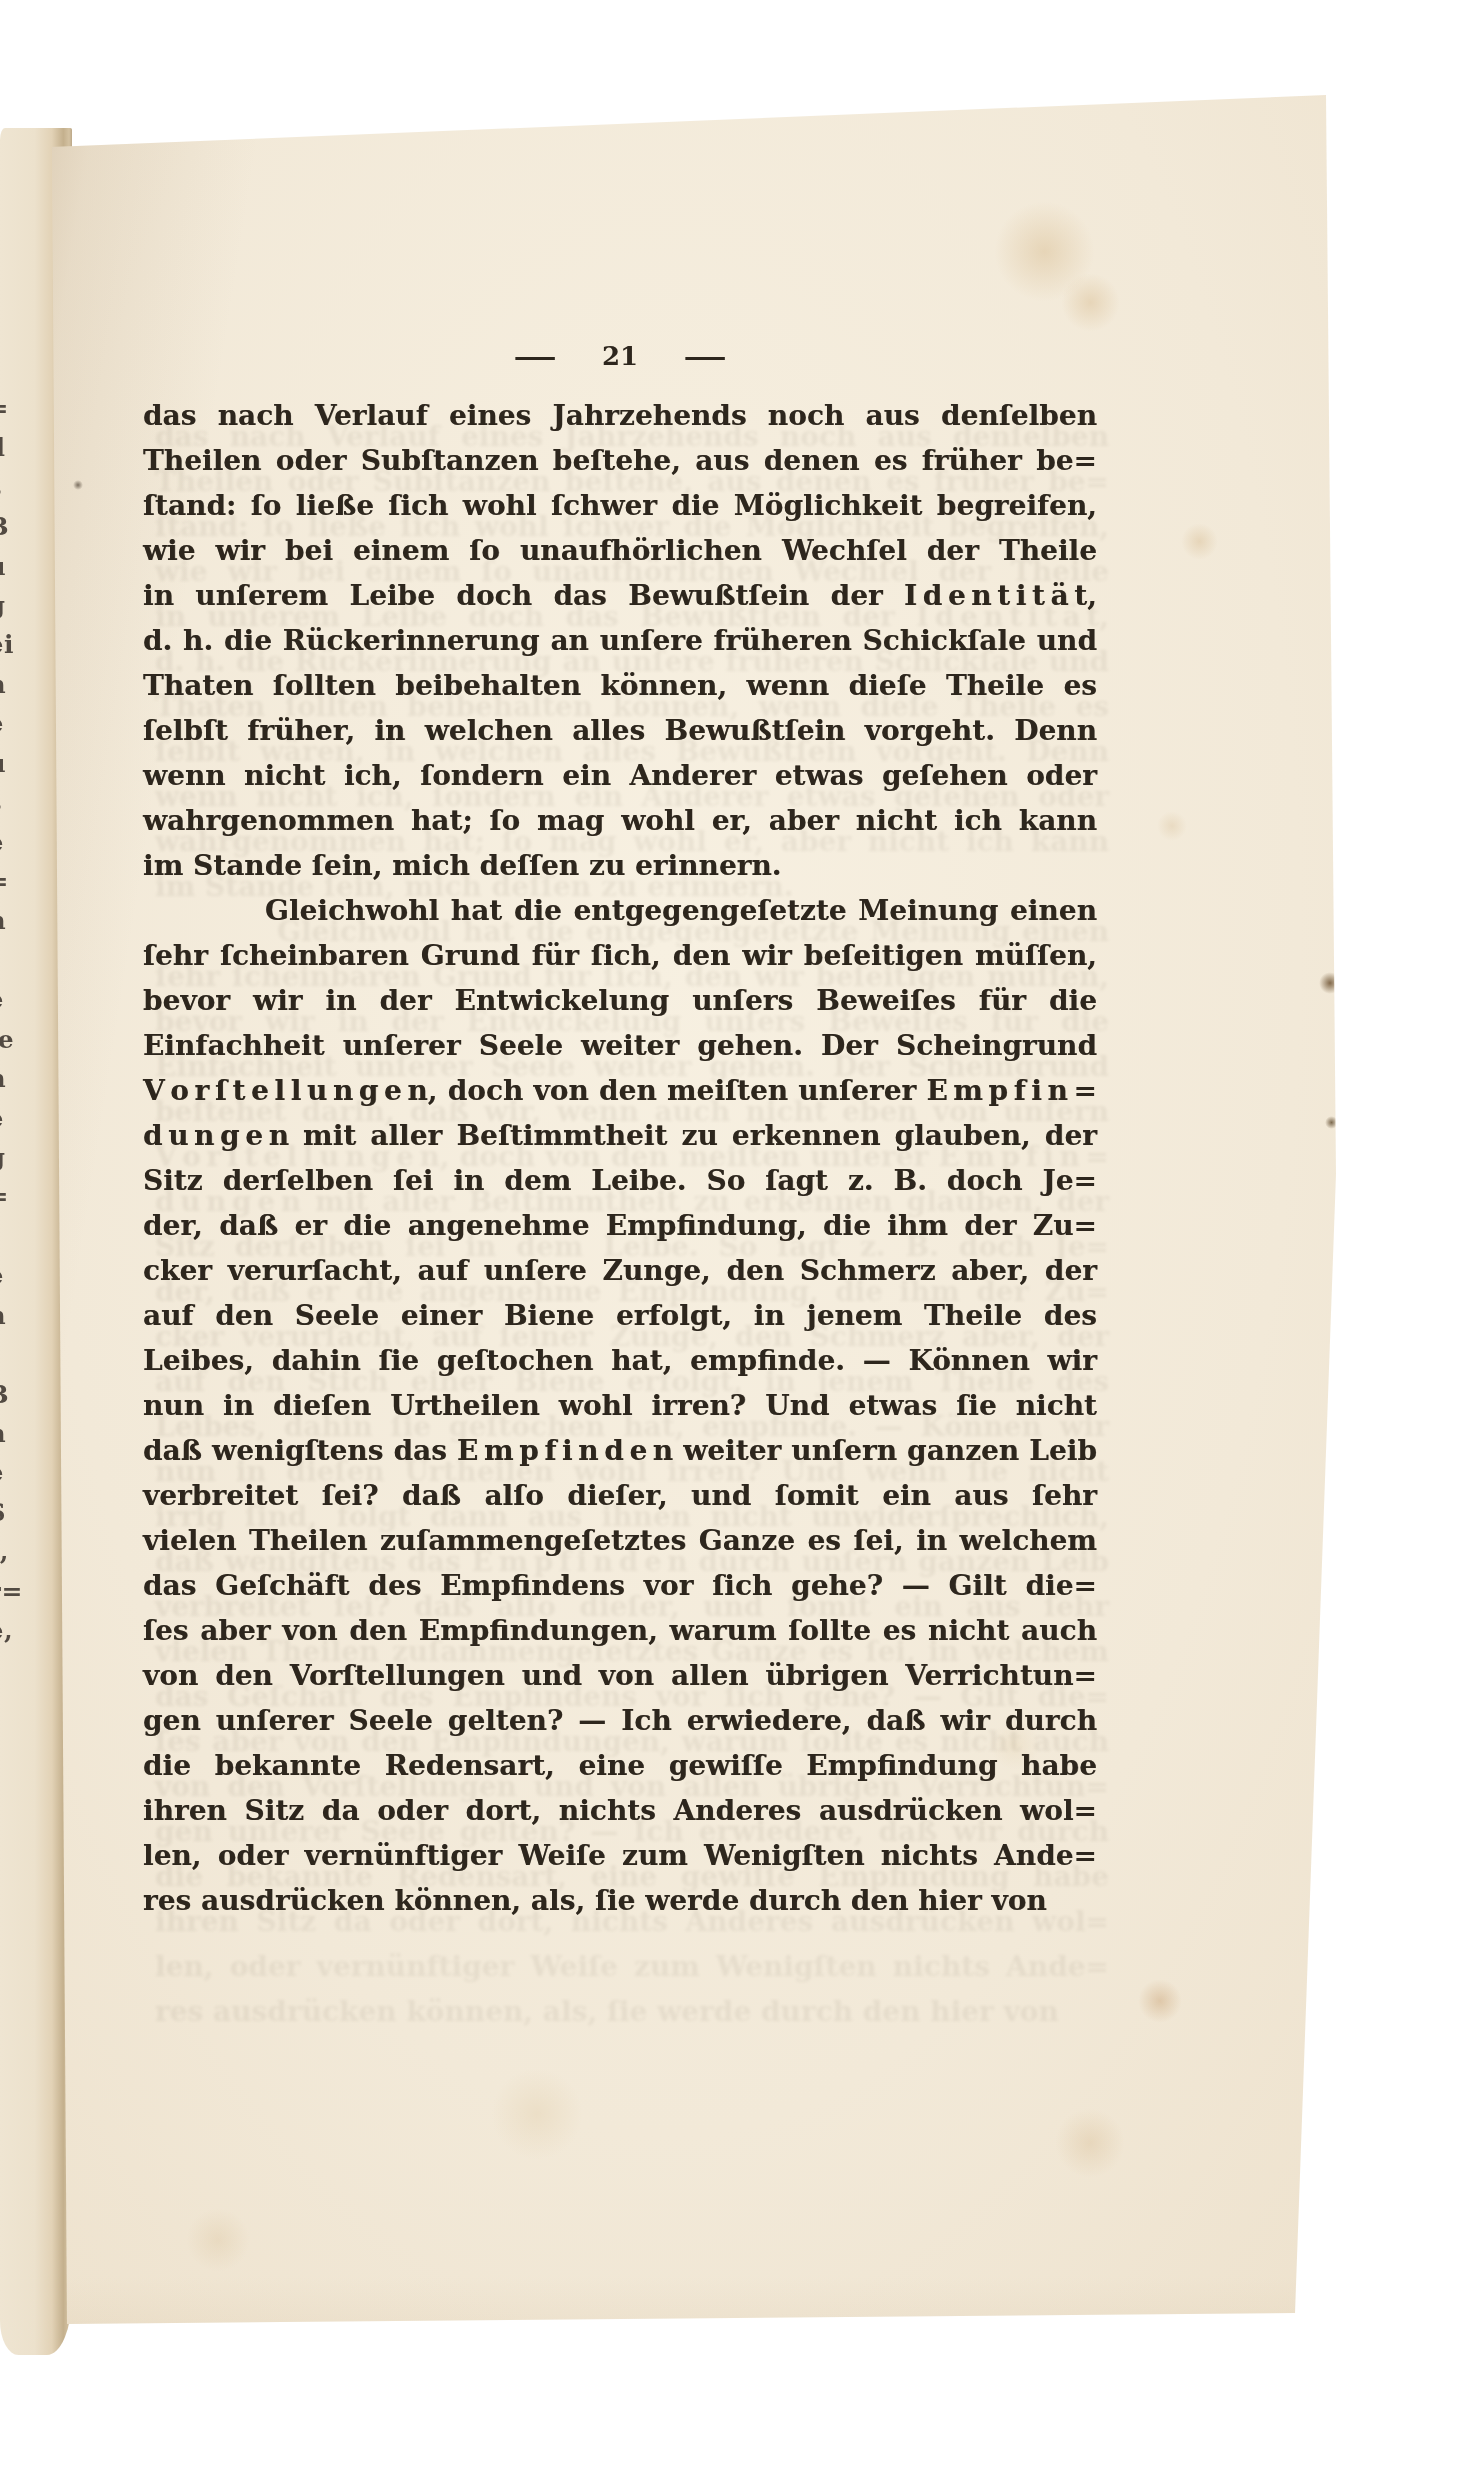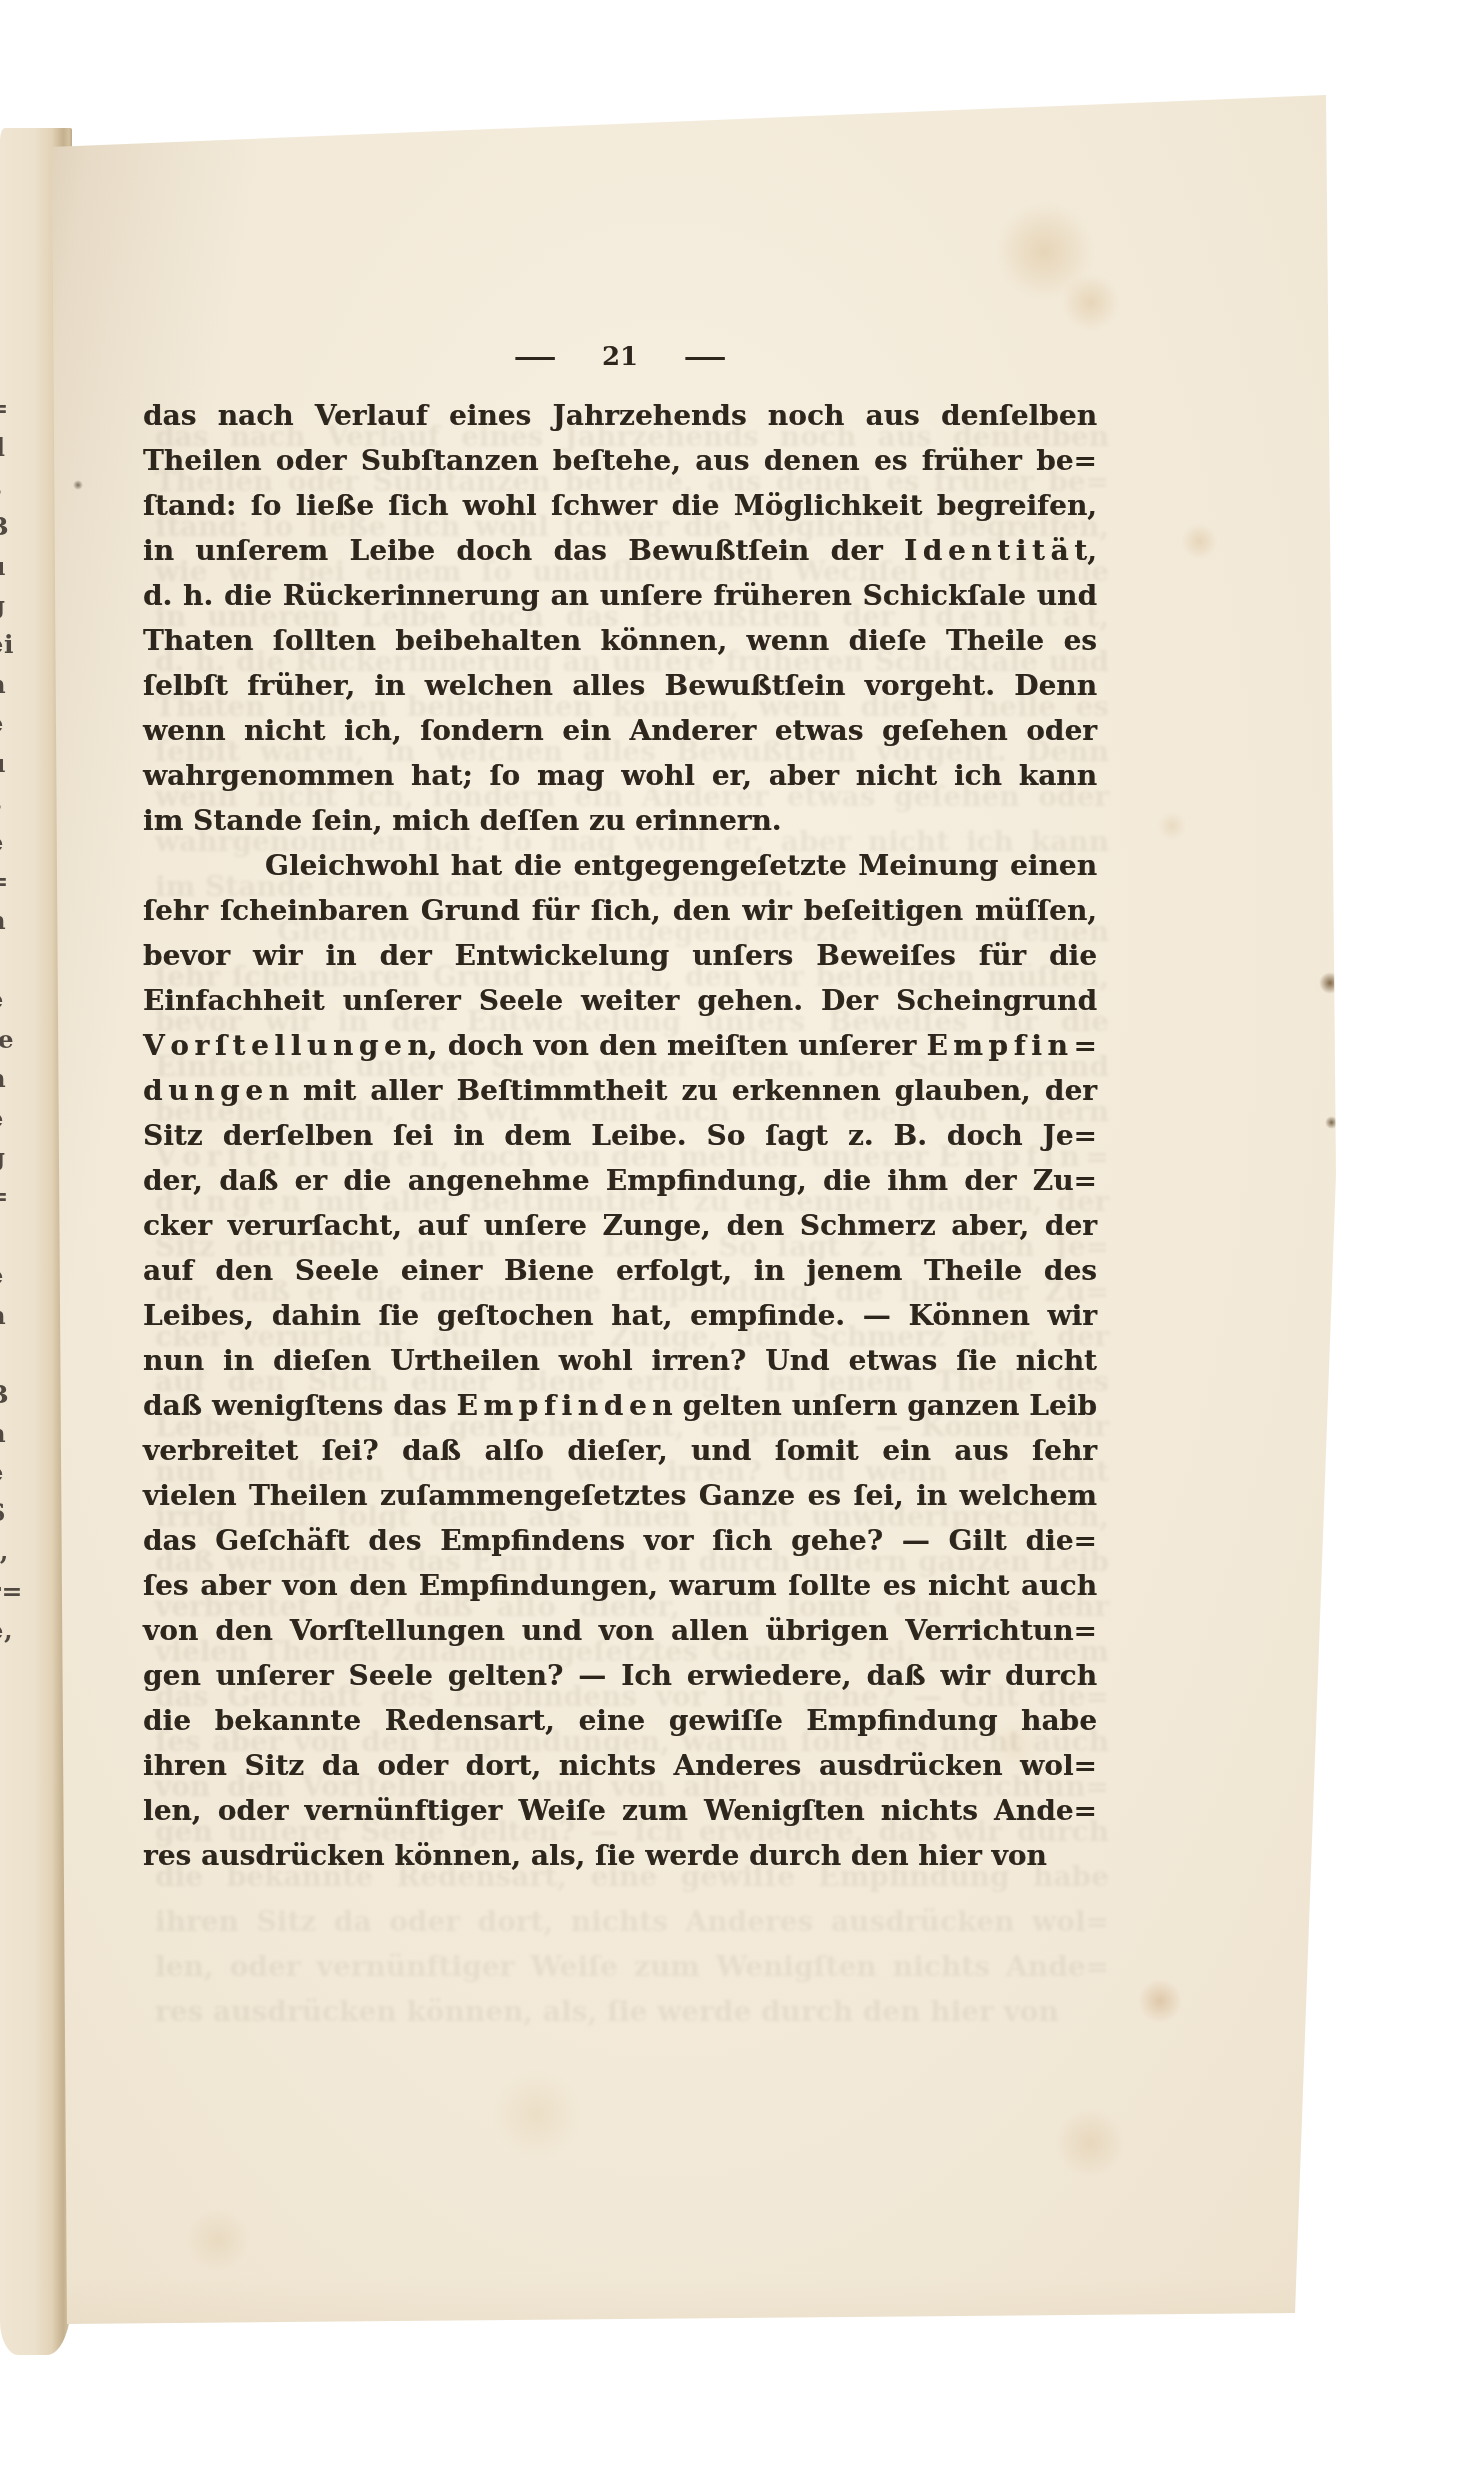--- a/index.html
+++ b/index.html
@@ -164,40 +164,41 @@
     <div class="header">
       <span class="hdash">—</span>
       <span>21</span>
       <span class="hdash">—</span>
     </div>
 
     <div class="textblock" id="lines">
         <div class="line">das nach Verlauf eines Jahrzehends noch aus denſelben</div>
         <div class="line">Theilen oder Subſtanzen beſtehe, aus denen es früher be=</div>
         <div class="line">ſtand: ſo ließe ſich wohl ſchwer die Möglichkeit begreifen,</div>
+        <div class="line">wie wir bei einem ſo unaufhörlichen Wechſel der Theile</div>
         <div class="line">in unſerem Leibe doch das Bewußtſein der I d e n t i t ä t,</div>
         <div class="line">d. h. die Rückerinnerung an unſere früheren Schickſale und</div>
         <div class="line">Thaten ſollten beibehalten können, wenn dieſe Theile es</div>
         <div class="line">ſelbſt früher, in welchen alles Bewußtſein vorgeht.  Denn</div>
         <div class="line">wenn nicht ich, ſondern ein Anderer etwas geſehen oder</div>
         <div class="line">wahrgenommen hat; ſo mag wohl er, aber nicht ich kann</div>
         <div class="line nojust">im Stande ſein, mich deſſen zu erinnern.</div>
         <div class="line indent">Gleichwohl hat die entgegengeſetzte Meinung einen</div>
         <div class="line">ſehr ſcheinbaren Grund für ſich, den wir beſeitigen müſſen,</div>
         <div class="line">bevor wir in der Entwickelung unſers Beweiſes für die</div>
         <div class="line">Einfachheit unſerer Seele weiter gehen.  Der Scheingrund</div>
         <div class="line">V o r ſ t e l l u n g e n, doch von den meiſten unſerer E m p f i n =</div>
         <div class="line">d u n g e n mit aller Beſtimmtheit zu erkennen glauben, der</div>
         <div class="line">Sitz derſelben ſei in dem Leibe.  So ſagt z. B. doch Je=</div>
         <div class="line">der, daß er die angenehme Empfindung, die ihm der Zu=</div>
         <div class="line">cker verurſacht, auf unſere Zunge, den Schmerz aber, der</div>
         <div class="line">auf den Seele einer Biene erfolgt, in jenem Theile des</div>
         <div class="line">Leibes, dahin ſie geſtochen hat, empfinde. — Können wir</div>
         <div class="line">nun in dieſen Urtheilen wohl irren?  Und etwas ſie nicht</div>
-        <div class="line">daß wenigſtens das E m p f i n d e n gelten unſern ganzen Leib</div>
+        <div class="line">daß wenigſtens das E m p f i n d e n weiter unſern ganzen Leib</div>
         <div class="line">verbreitet ſei? daß alſo dieſer, und ſomit ein aus ſehr</div>
         <div class="line">vielen Theilen zuſammengeſetztes Ganze es ſei, in welchem</div>
         <div class="line">das Geſchäft des Empfindens vor ſich gehe? — Gilt die=</div>
         <div class="line">ſes aber von den Empfindungen, warum ſollte es nicht auch</div>
         <div class="line">von den Vorſtellungen und von allen übrigen Verrichtun=</div>
         <div class="line">gen unſerer Seele gelten? — Ich erwiedere, daß wir durch</div>
         <div class="line">die bekannte Redensart, eine gewiſſe Empfindung habe</div>
         <div class="line">ihren Sitz da oder dort, nichts Anderes ausdrücken wol=</div>
         <div class="line">len, oder vernünftiger Weiſe zum Wenigſten nichts Ande=</div>
         <div class="line nojust">res ausdrücken können, als, ſie werde durch den hier von</div>

